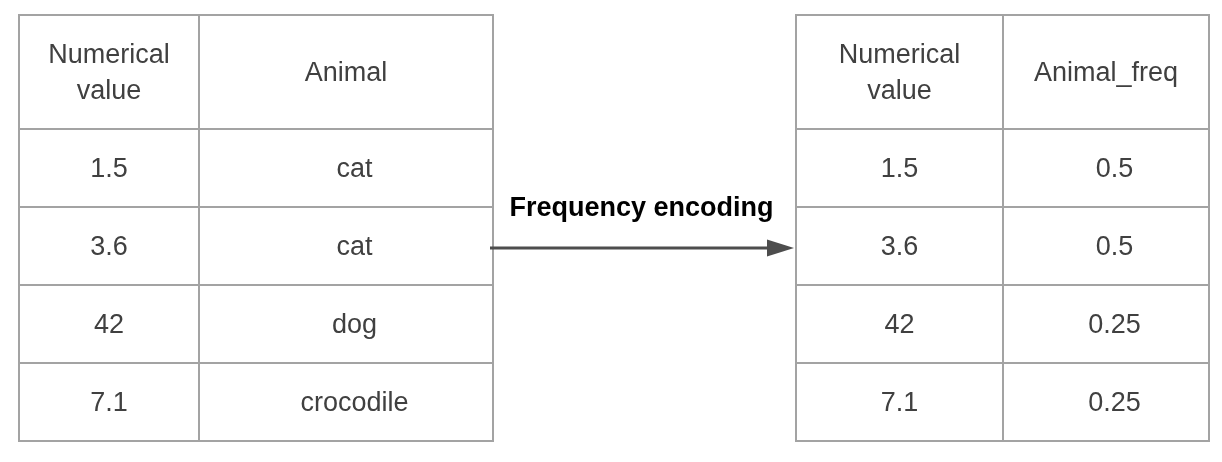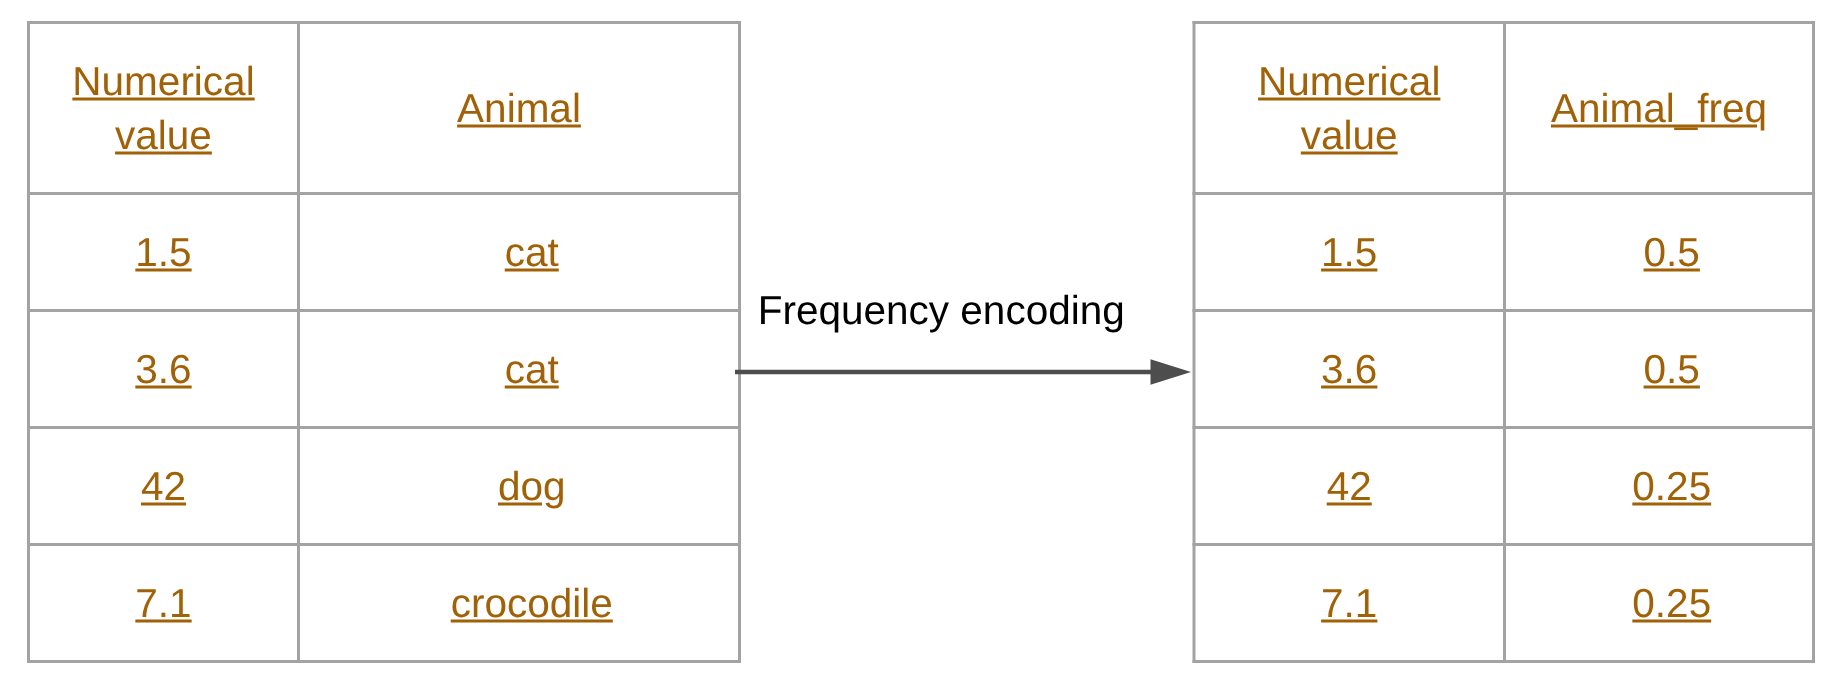--- a/index.html
+++ b/index.html
@@ -14,22 +14,21 @@
     background: #ffffff;
     font-family: "Liberation Sans", "DejaVu Sans", sans-serif;
     color: #000000;
     overflow: hidden;
   }
   table.tbl {
     position: absolute;
     border-collapse: collapse;
     table-layout: fixed;
     font-size: 27px;
-    color: #a16207;
-    text-decoration: underline;
+    color: #404040;
   }
   table.tbl th, table.tbl td {
     border: 2px solid #a3a3a3;
     background: #ffffff;
     font-weight: normal;
     overflow: hidden;
   }
   table.tbl th {
     height: 112px;
     text-align: center;
@@ -46,26 +45,26 @@
     padding: 0;
   }
   td.cell-txt {
     text-align: center;
     padding: 0 0 0 17px;
   }
   .tbl-left  { left: 18px;  top: 14px; width: 474px; }
   .tbl-right { left: 795px; top: 14px; width: 413px; }
   .arrow-label {
     position: absolute;
-    left: 476px;
+    left: 490px;
     top: 192px;
     width: 303px;
     text-align: center;
     font-size: 27px;
-    font-weight: normal;
+    font-weight: bold;
     color: #000000;
     white-space: nowrap;
   }
   .arrow-svg {
     position: absolute;
     left: 490px;
     top: 238px;
     width: 305px;
     height: 20px;
   }

